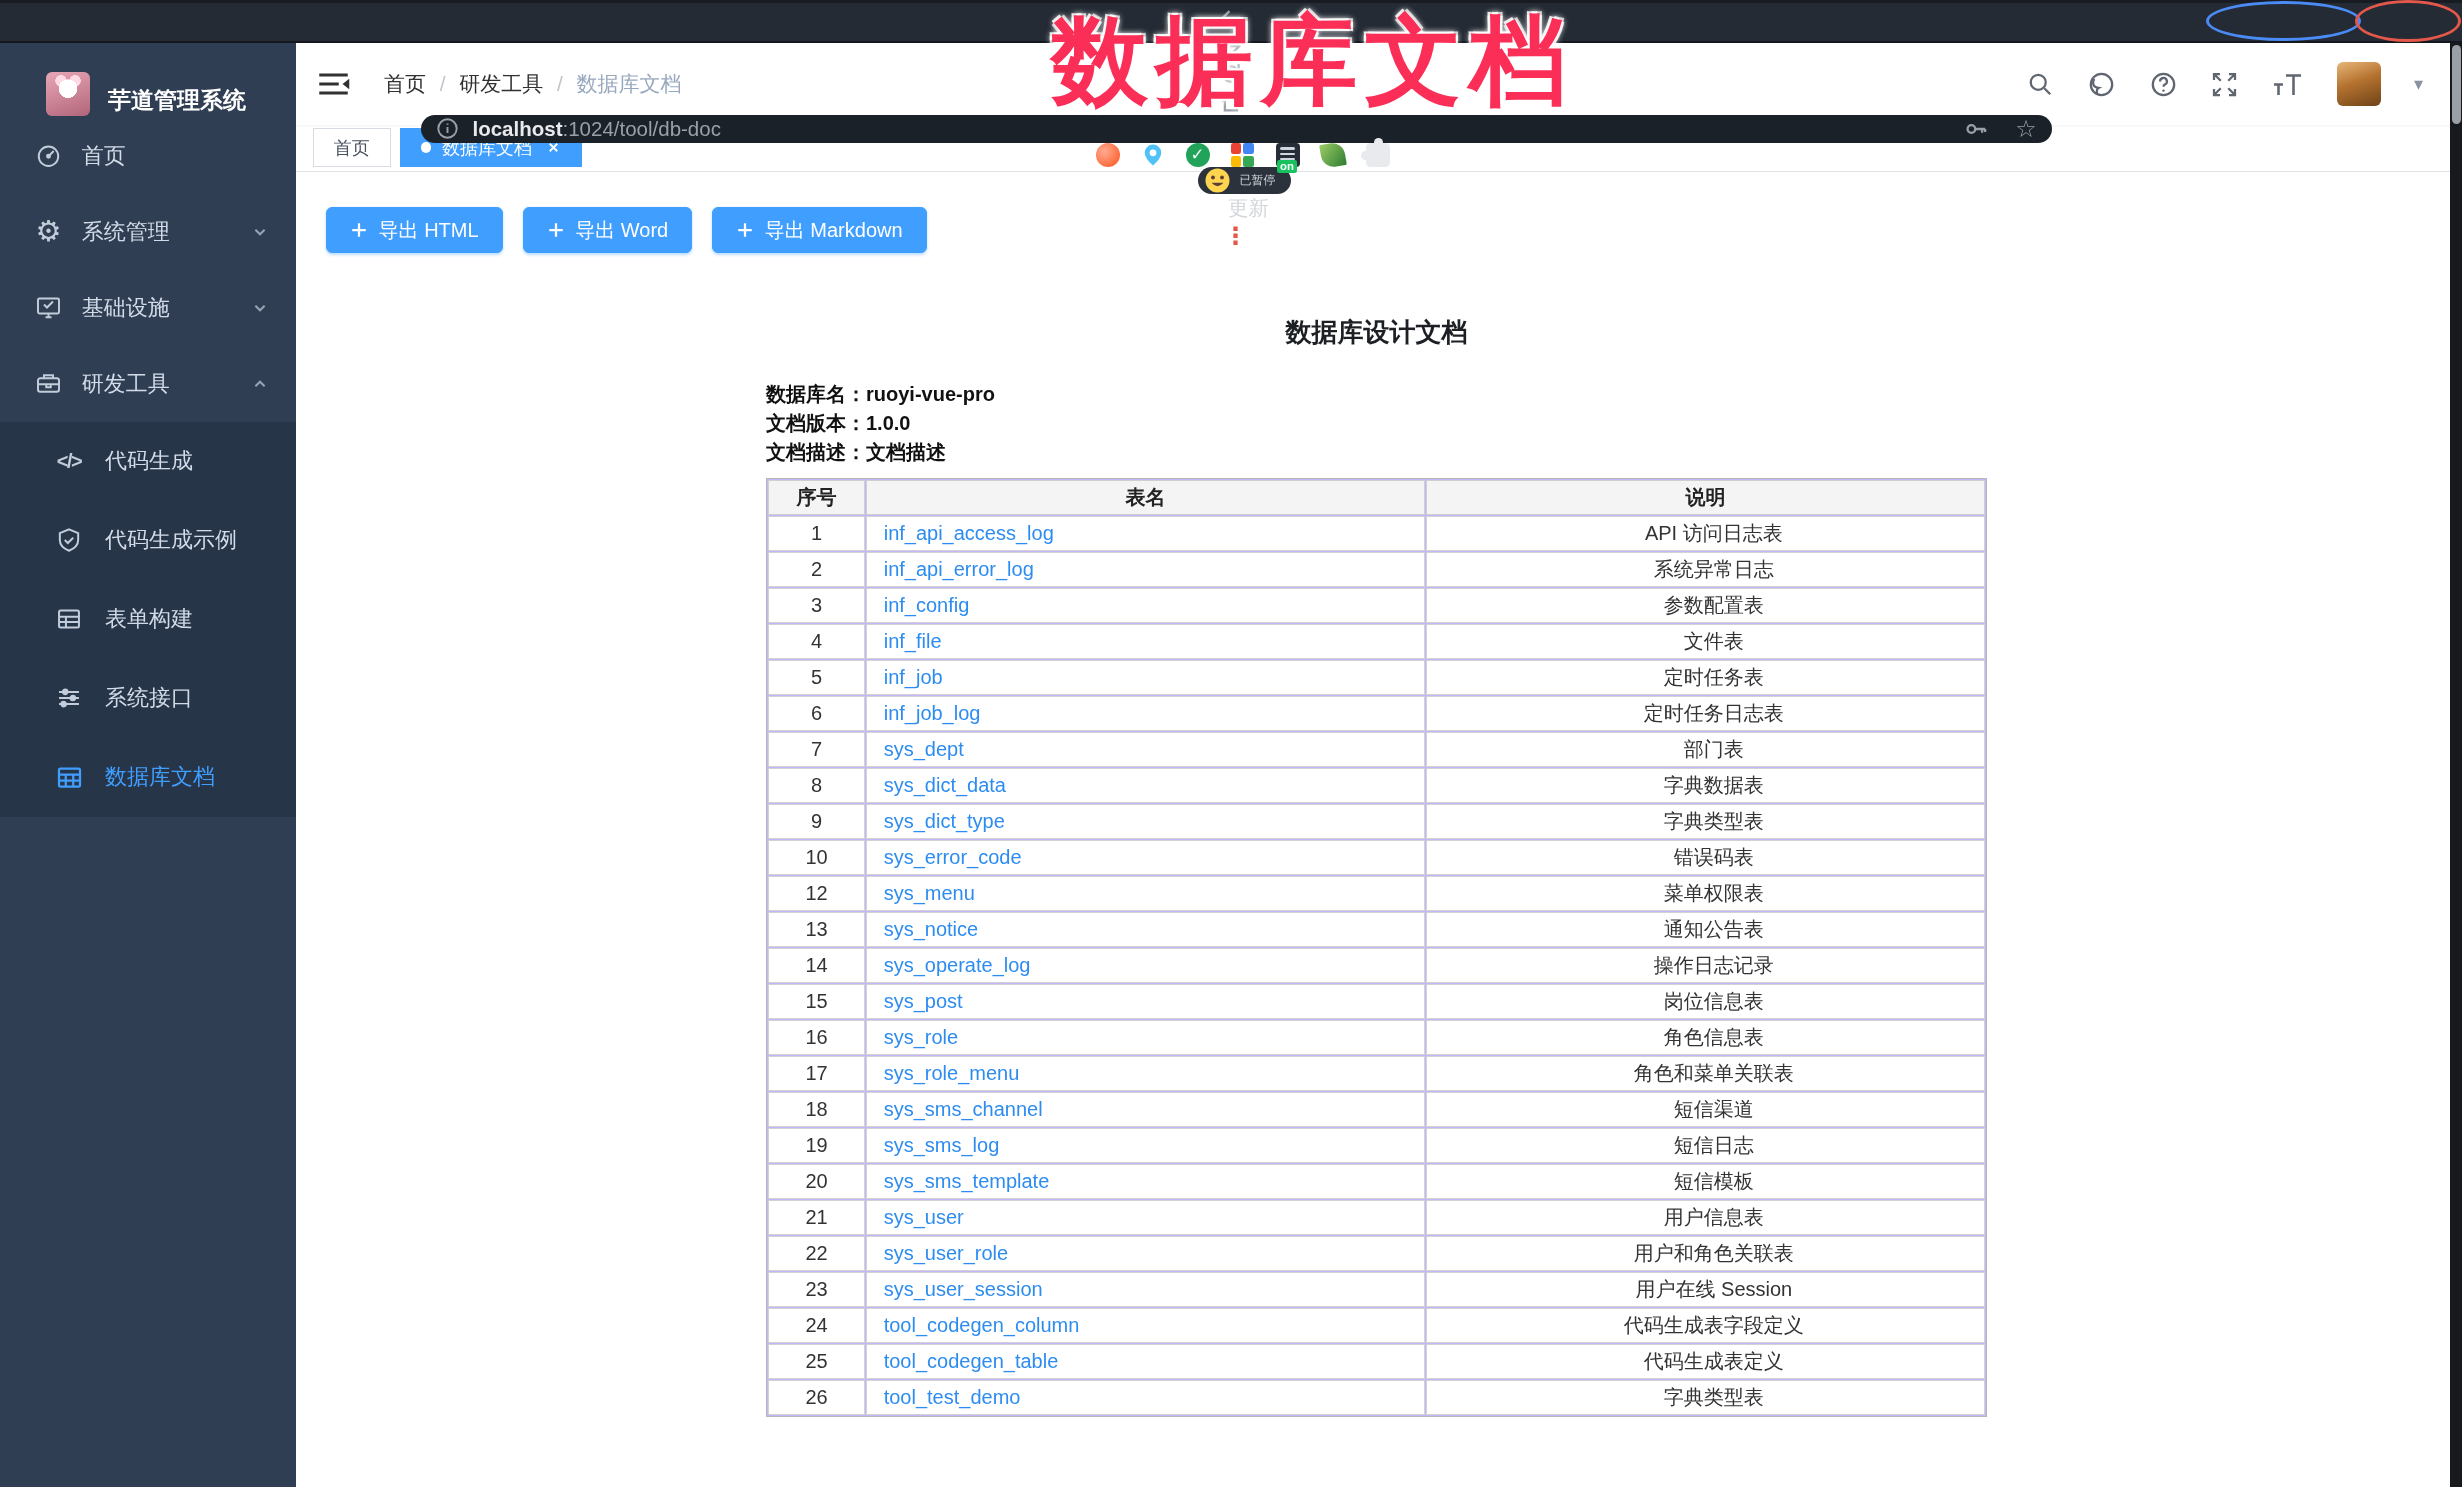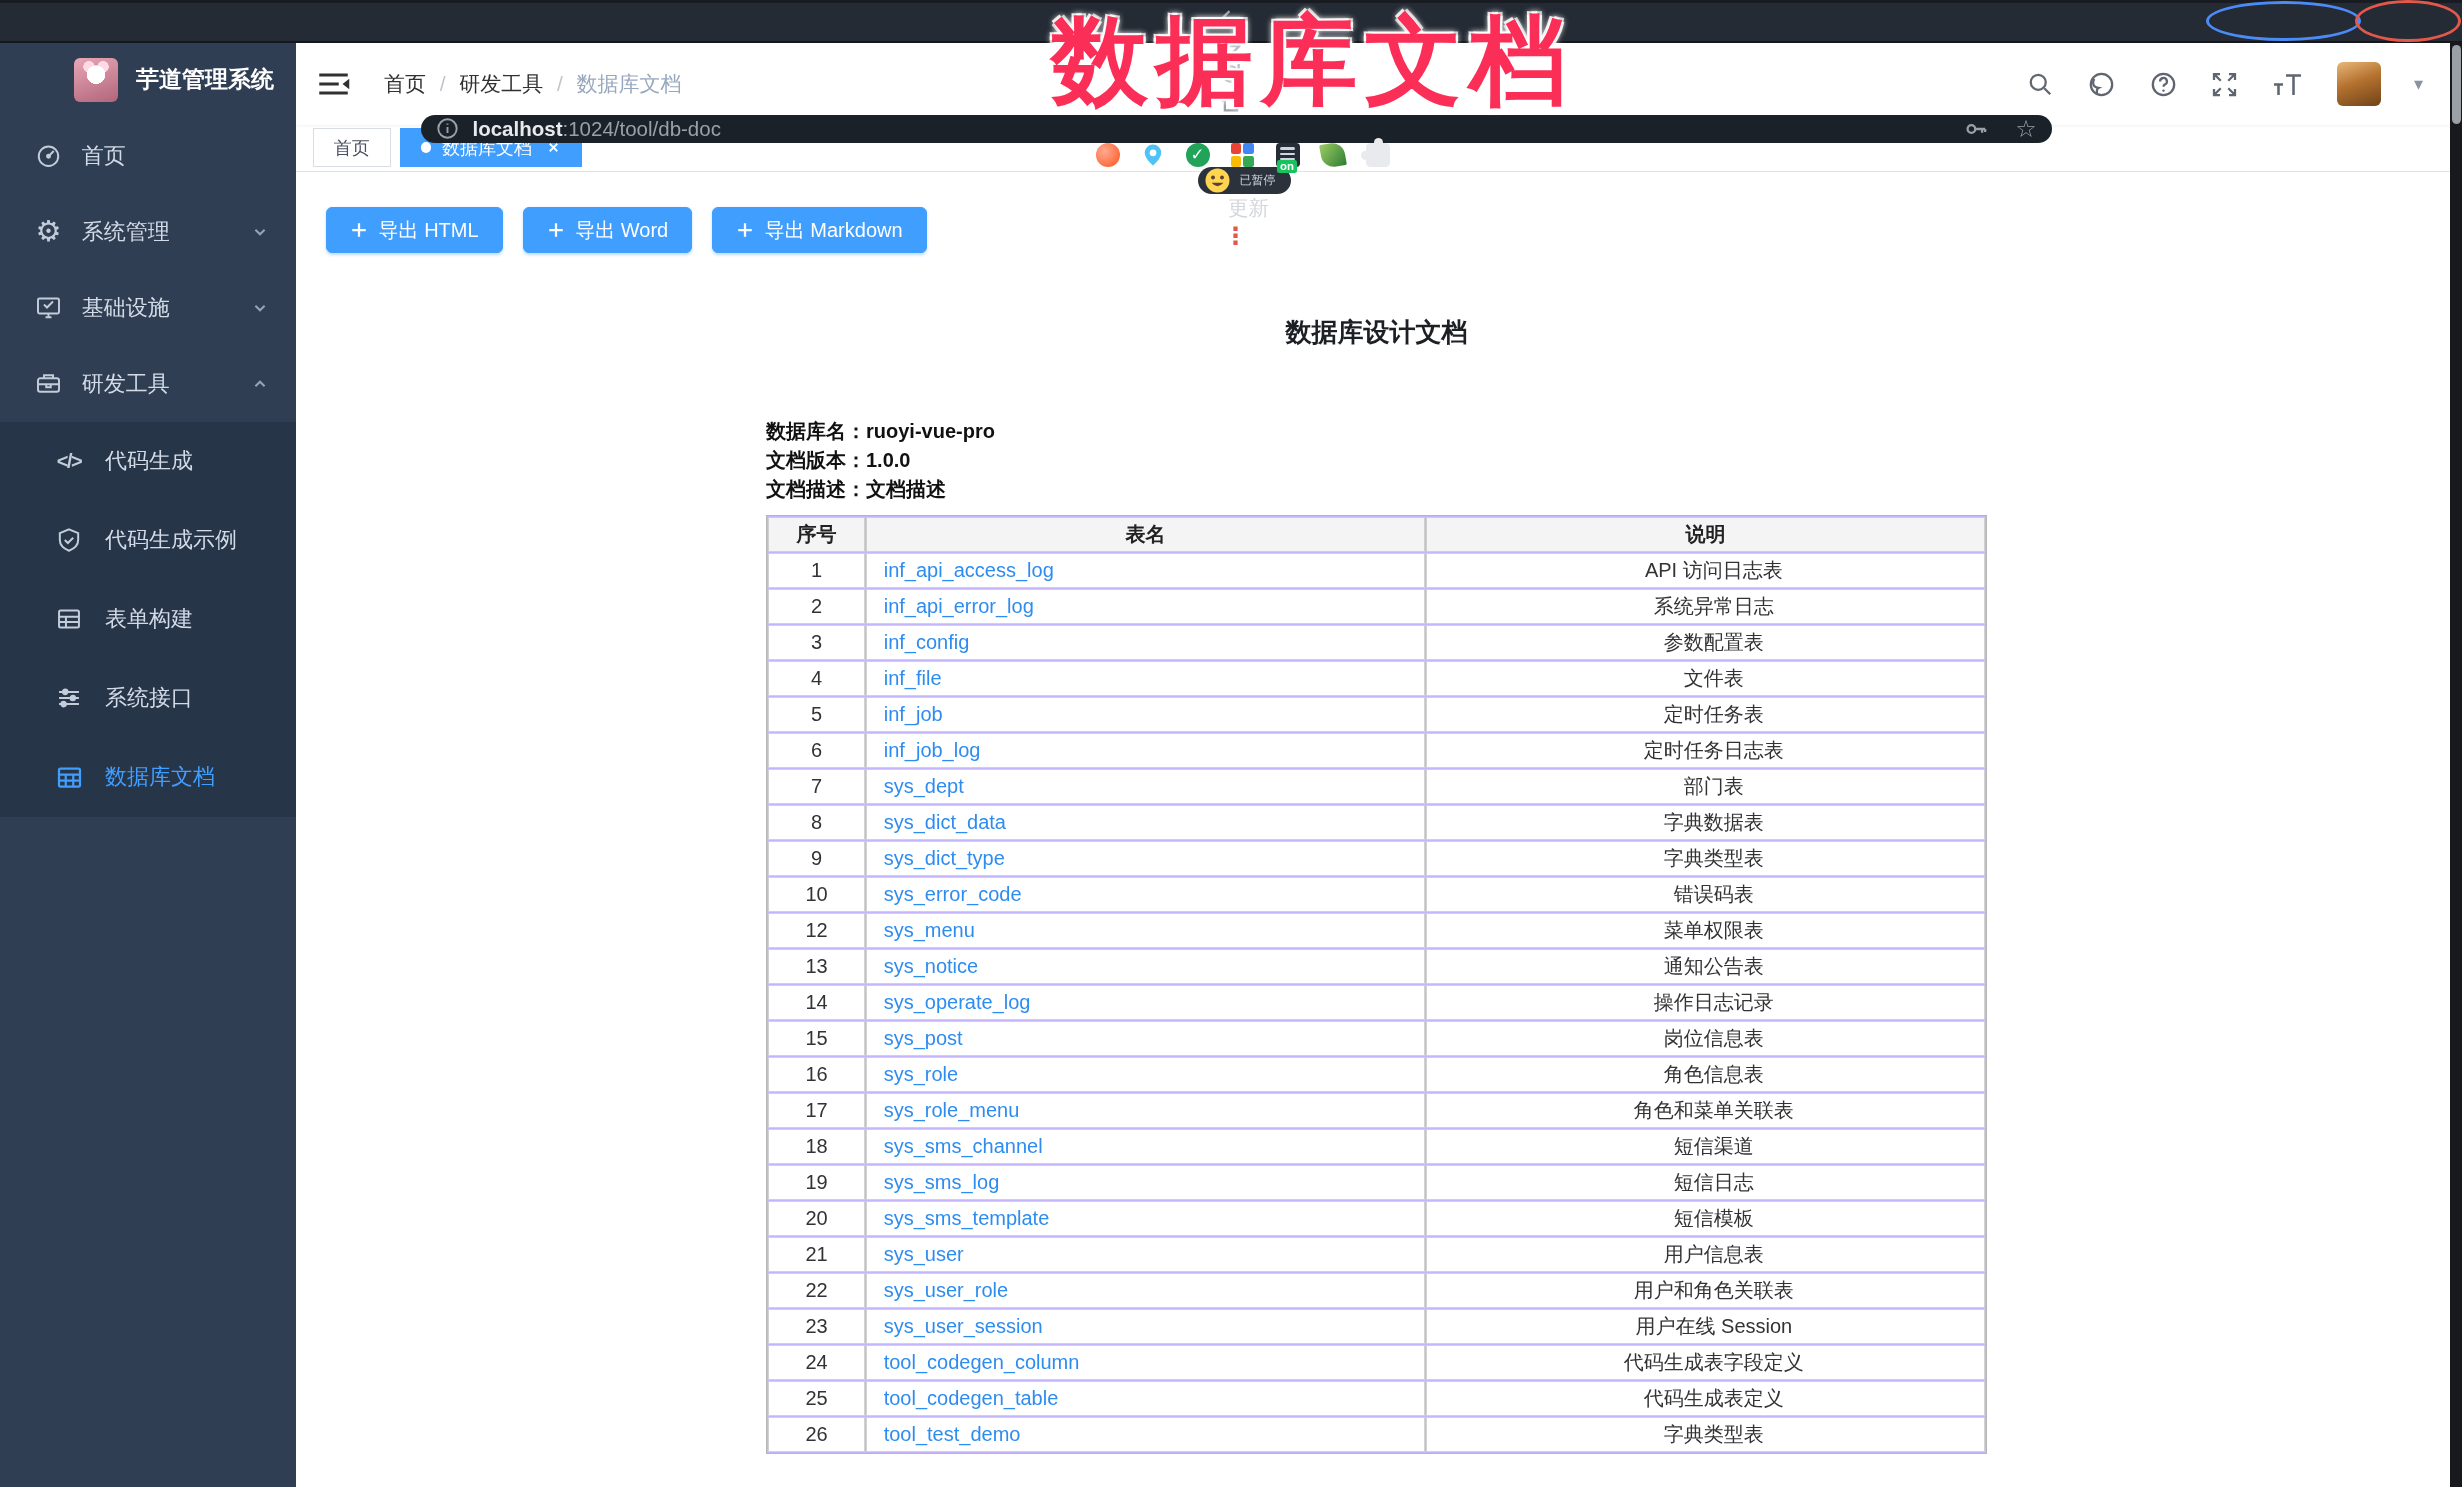--- a/index.html
+++ b/index.html
@@ -66,21 +66,21 @@
   }
   .ellipse{ position:absolute; z-index:55; border-radius:50%; pointer-events:none; }
   .ellipse-blue{ left:2206px; top:0.8px; width:155px; height:40px; border:3.8px solid #4b8bf5; }
   .ellipse-red{ left:2355px; top:0px; width:106px; height:42px; border:3.8px solid #e4584b; }
 
   
   .sidebar{
     position:absolute; left:0; top:43px; width:296px; height:1444px;
     background:#2f3e53; z-index:4; color:#cfd8e4;
   }
-  .logo-row{ height:73px; display:flex; align-items:center; padding-left:74px; }
+  .logo-row{ height:73px; display:flex; align-items:flex-end; padding-left:46px; }
   .logo-img{
     width:44px; height:44px; border-radius:6px; flex:none;
     background:
       radial-gradient(circle at 50% 38%, #fff 0 26%, transparent 27%),
       radial-gradient(circle at 34% 20%, #ffd9e5 0 12%, transparent 13%),
       radial-gradient(circle at 66% 20%, #ffd9e5 0 12%, transparent 13%),
       linear-gradient(160deg,#e8a7b7,#b2657a);
   }
   .app-title{ margin-left:18px; font-size:23px; font-weight:bold; color:#ffffff; }
   .menu{ margin-top:1.5px; }
@@ -124,21 +124,21 @@
   .toolbar{ margin:35px 0 0 30px; display:flex; gap:20px; }
   .btn-primary{
     height:46px; display:inline-flex; align-items:center; padding:0 23px;
     background:#409eff; border:0.8px solid #409eff; border-radius:6px;
     color:#fff; font-size:20px; cursor:pointer; box-shadow:0 1.5px 3px rgba(64,158,255,.35);
   }
   .btn-plus{ margin-right:10.6px; display:flex; }
 
   .doc-wrap{ position:absolute; left:470px; top:272px; width:1221px; }
   .doc-title{ text-align:center; font-size:26px; font-weight:bold; color:#1c1f23; }
-  .doc-meta{ margin-top:67px; }
+  .doc-meta{ margin-top:30px; }
   .meta-line{ font-size:20px; line-height:29px; color:#111; }
   .meta-label{ font-weight:bold; }
   .meta-value{ font-weight:bold; }
   table.doc-table{
     margin-top:11px; width:1221px; table-layout:fixed;
     border-collapse:separate; border-spacing:1.5px;
     background:#c4b5fd; border:0.8px solid #b6b6b6;
   }
   .doc-table th{
     height:35px; background:#f4f4f5; border:0.8px solid #cfcfcf;

